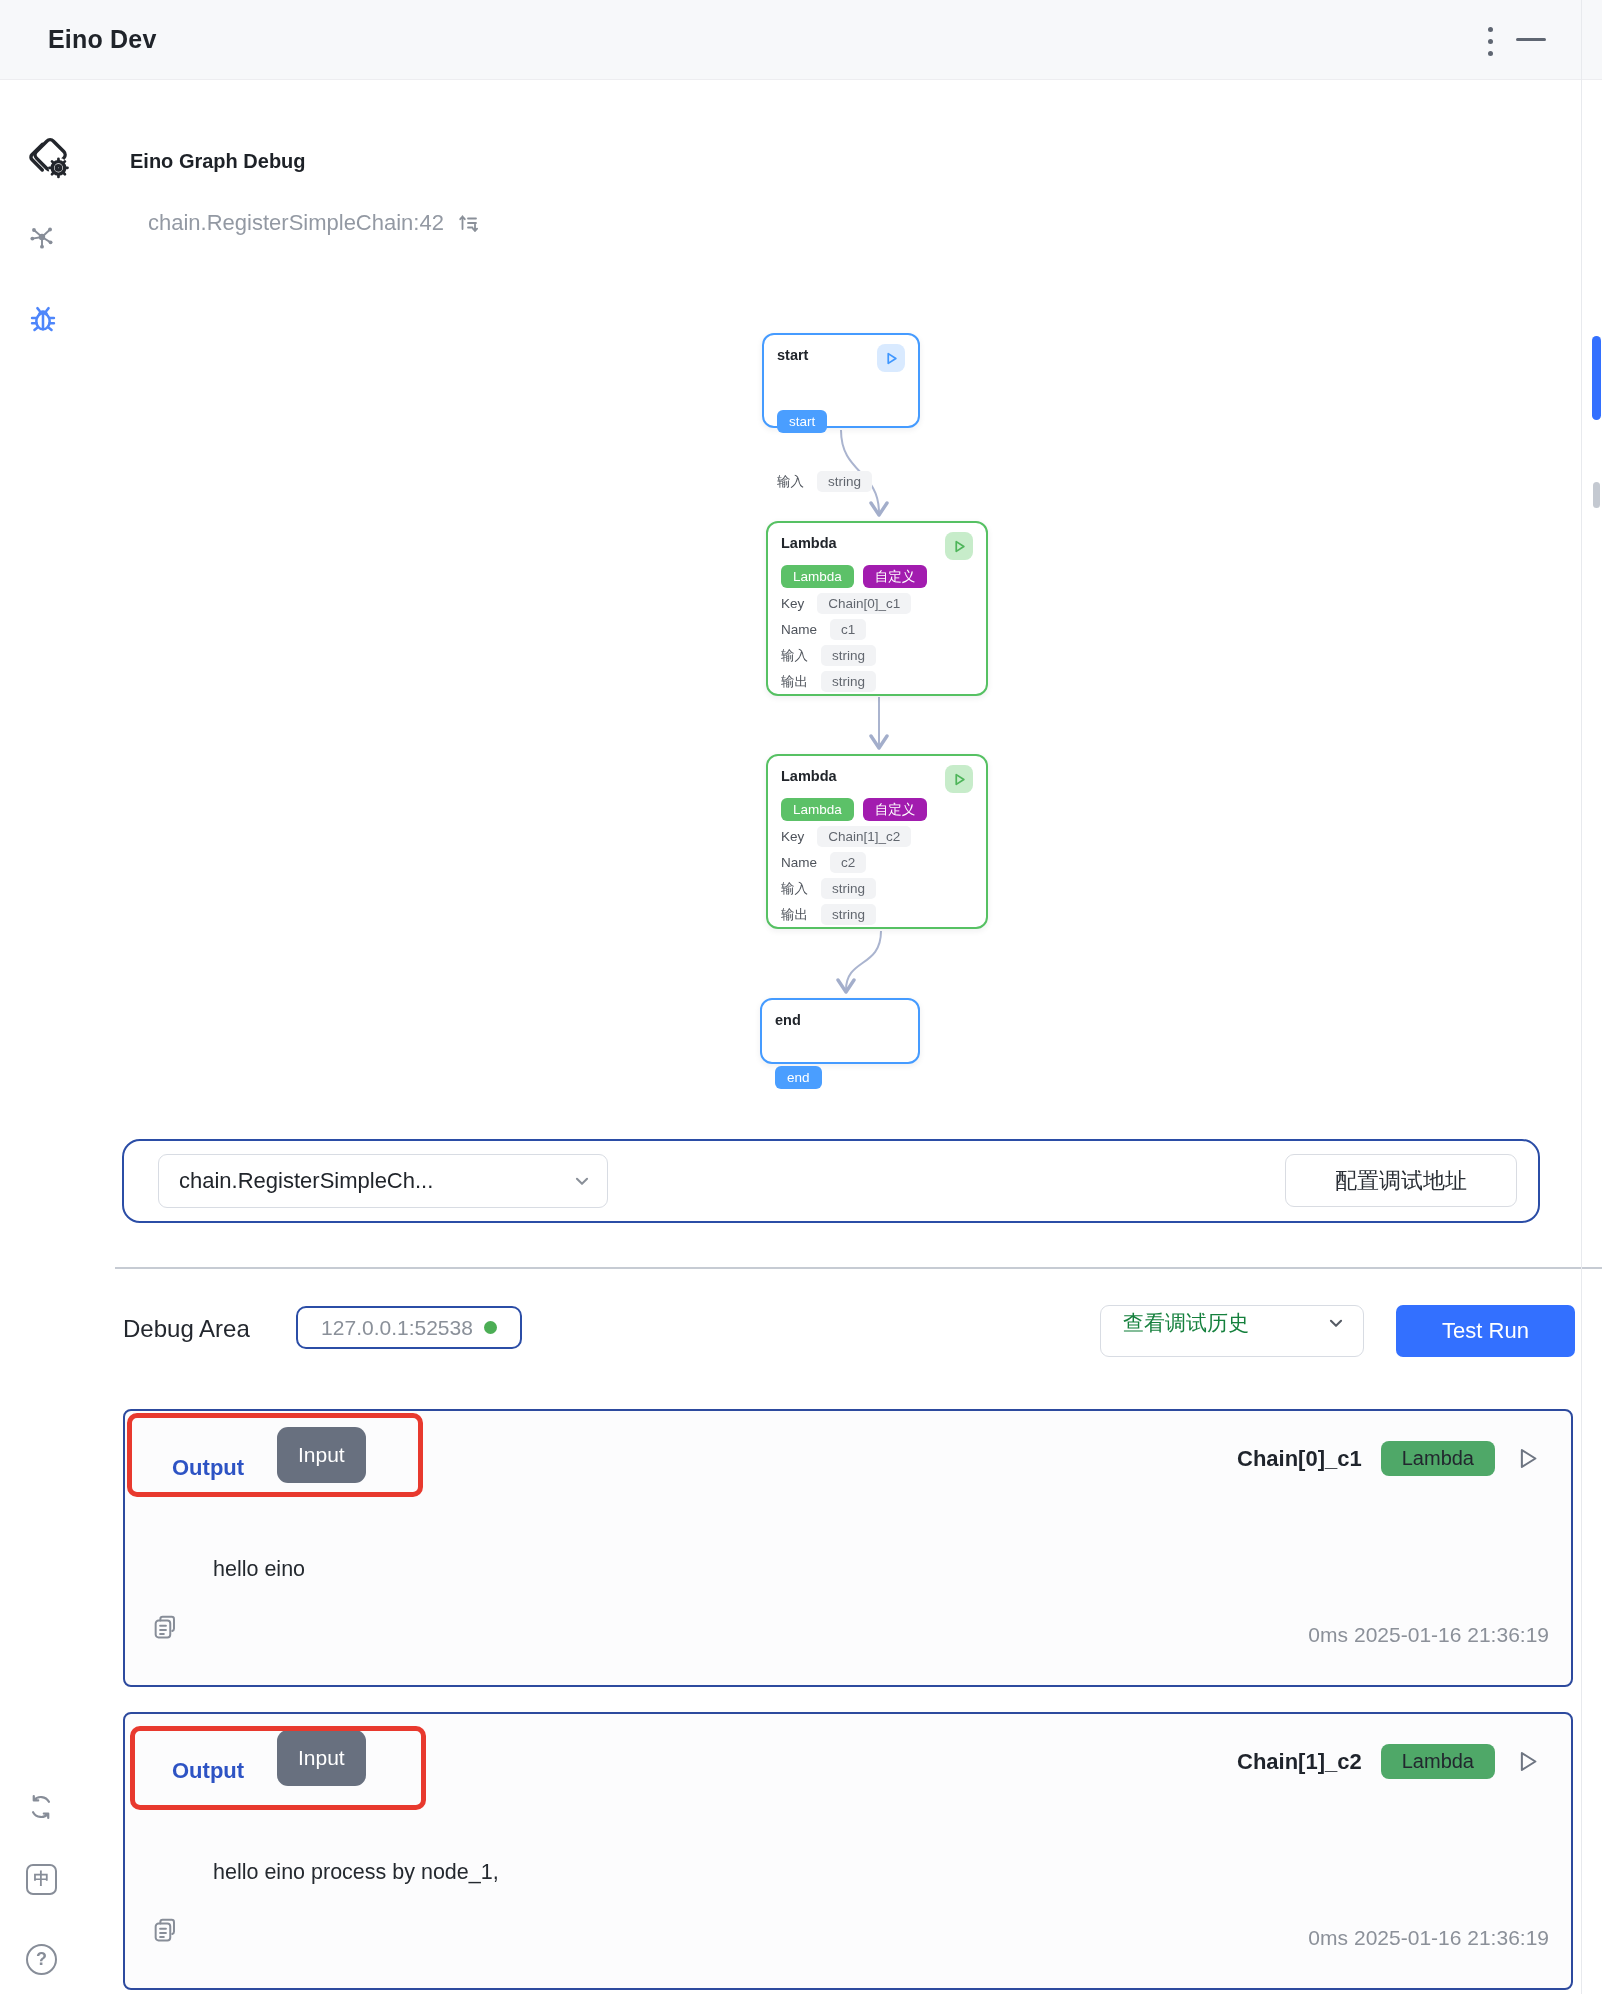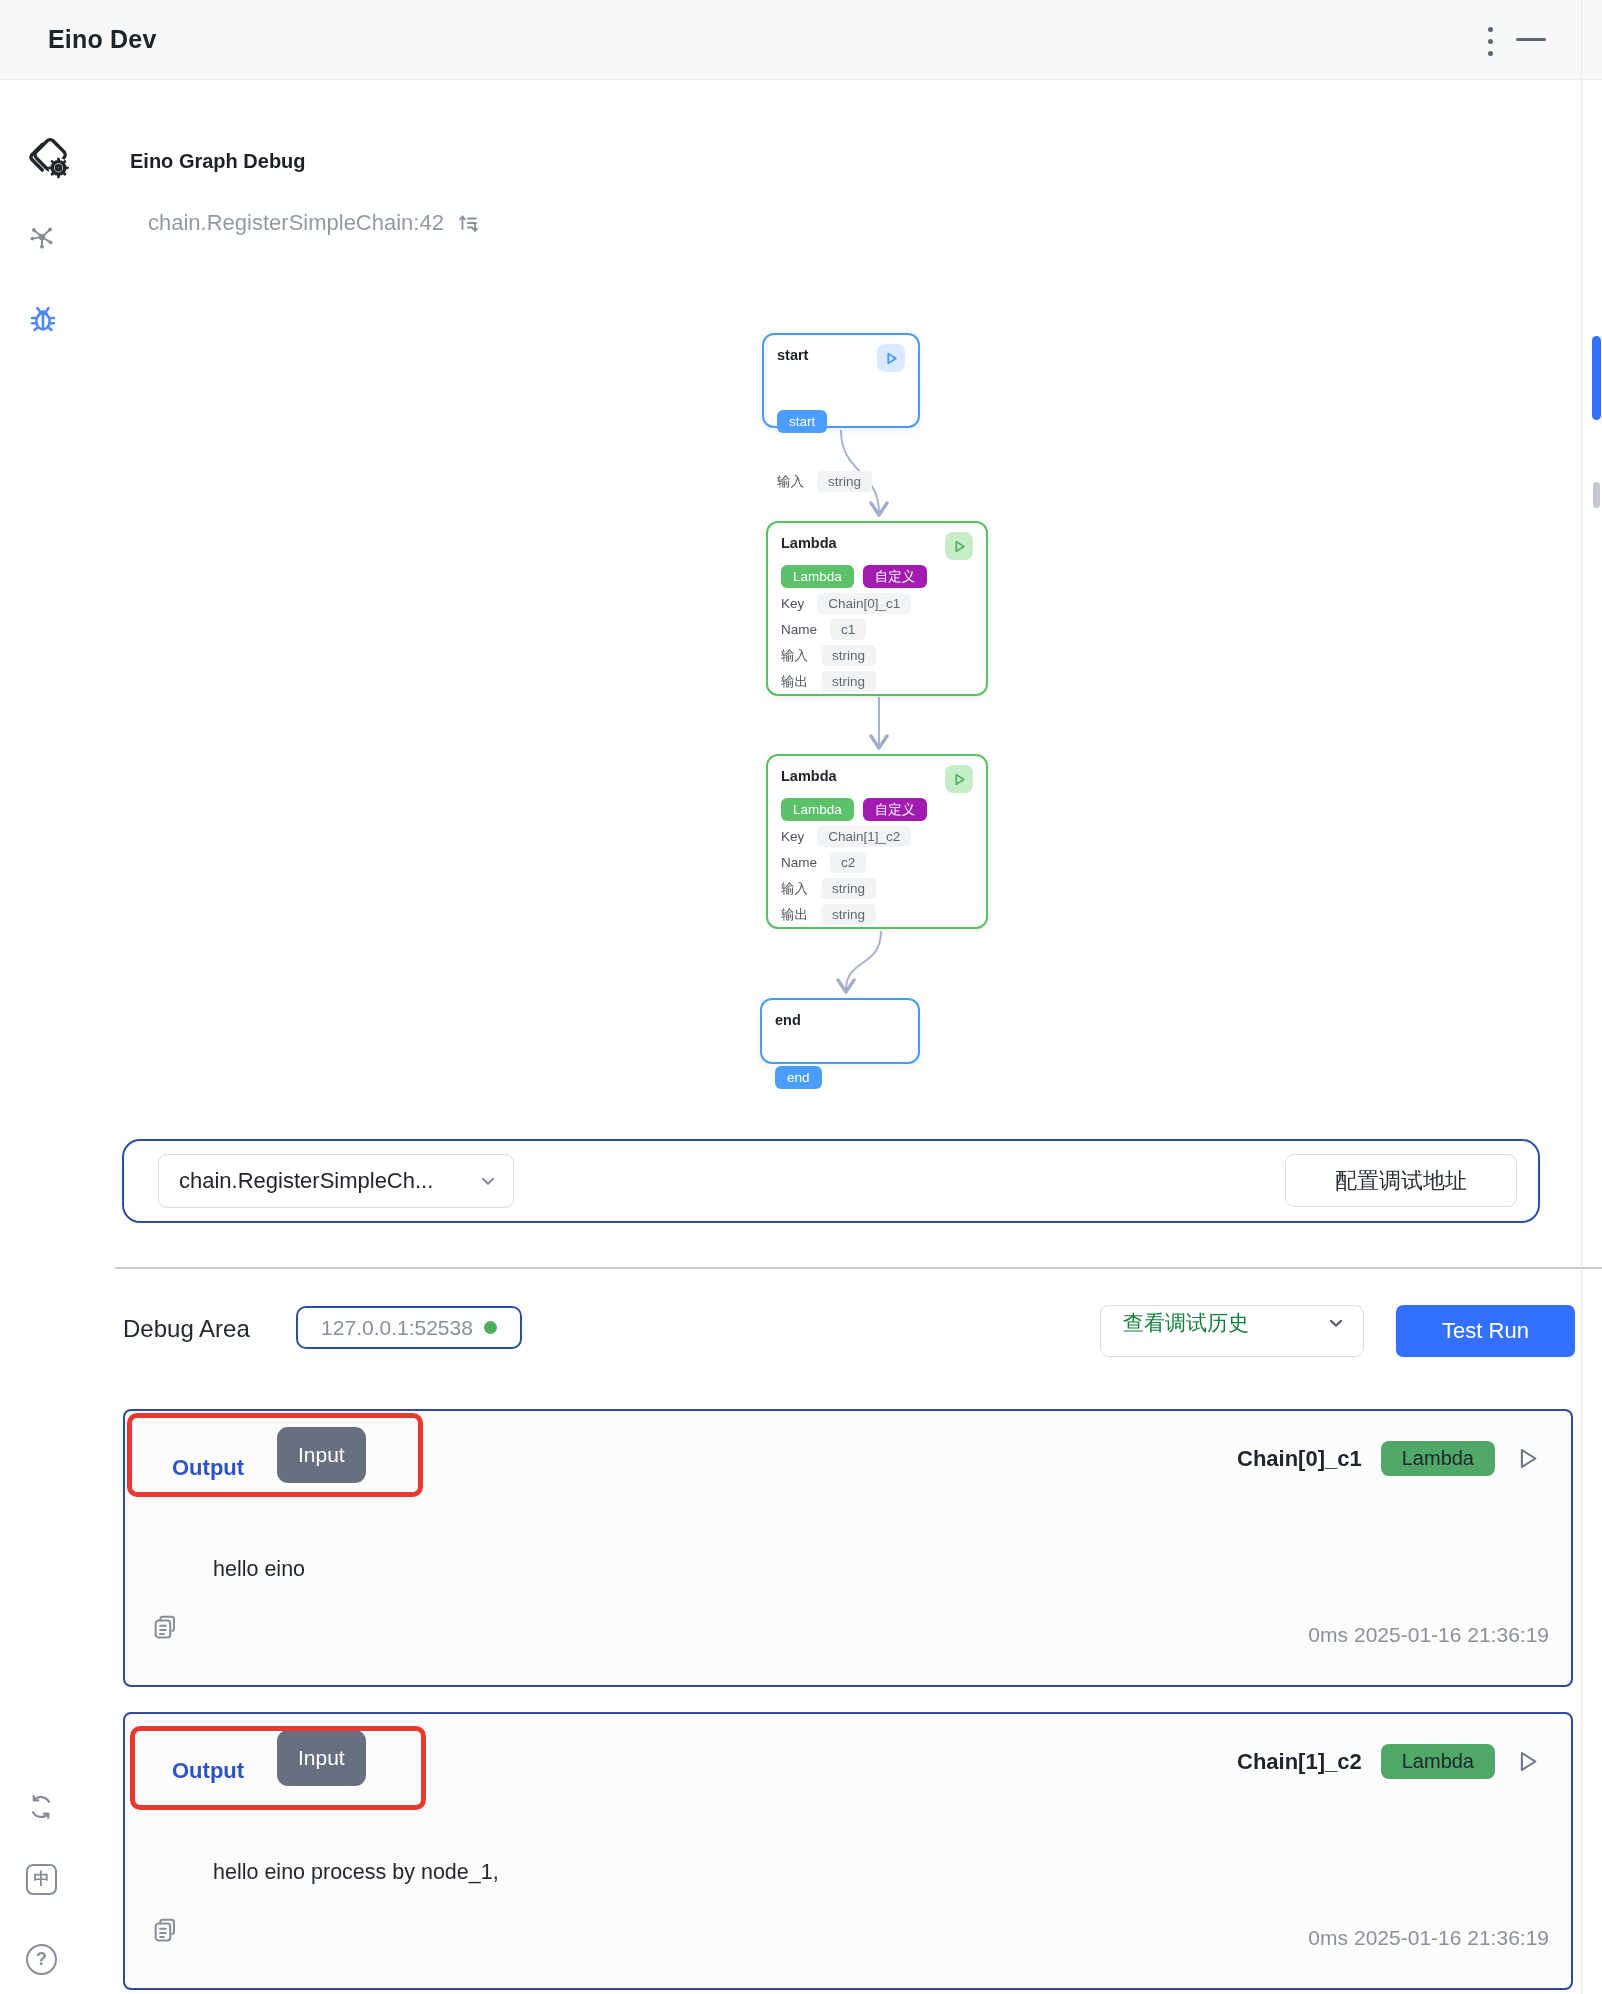--- a/index.html
+++ b/index.html
@@ -61,21 +61,21 @@
          border-radius:6px; padding:3px 12px; line-height:17px; }
   .tag.blue { background:#4a9eff; } .tag.green { background:#5cc168; } .tag.teal { background:#a21caf; }
   .kv { display:flex; align-items:center; gap:13px; font-size:13.5px; color:#4e535b; height:23px; }
   .pill-gray { background:#f2f3f5; color:#62676f; border-radius:5px; padding:2px 11px;
                font-size:13.5px; line-height:17px; }
   .edges { position:absolute; left:0; top:0; pointer-events:none; }
 
   
   .graph-toolbar { position:absolute; left:122px; top:1139px; width:1418px; height:84px;
                    border:2px solid #2b4da6; border-radius:18px; background:#fff; }
-  .graph-select { position:absolute; left:34px; top:13px; width:356px; height:54px;
+  .graph-select { position:absolute; left:34px; top:13px; width:450px; height:54px;
                   border:1.5px solid #d8dce3; border-radius:9px; background:#fff;
                   display:flex; align-items:center; justify-content:space-between;
                   padding:0 16px 0 20px; font-size:22px; color:#21252b; cursor:pointer; }
   .chev { color:#8a9099; display:flex; }
   .config-btn { position:absolute; left:1161px; top:13px; width:232px; height:53px;
                 border:1.5px solid #d9dce2; border-radius:9px; background:#fff;
                 display:flex; align-items:center; justify-content:center;
                 font-size:22px; color:#2a2f36; cursor:pointer; }
 
   .divider { position:absolute; left:115px; top:1267px; width:1487px; height:0;

